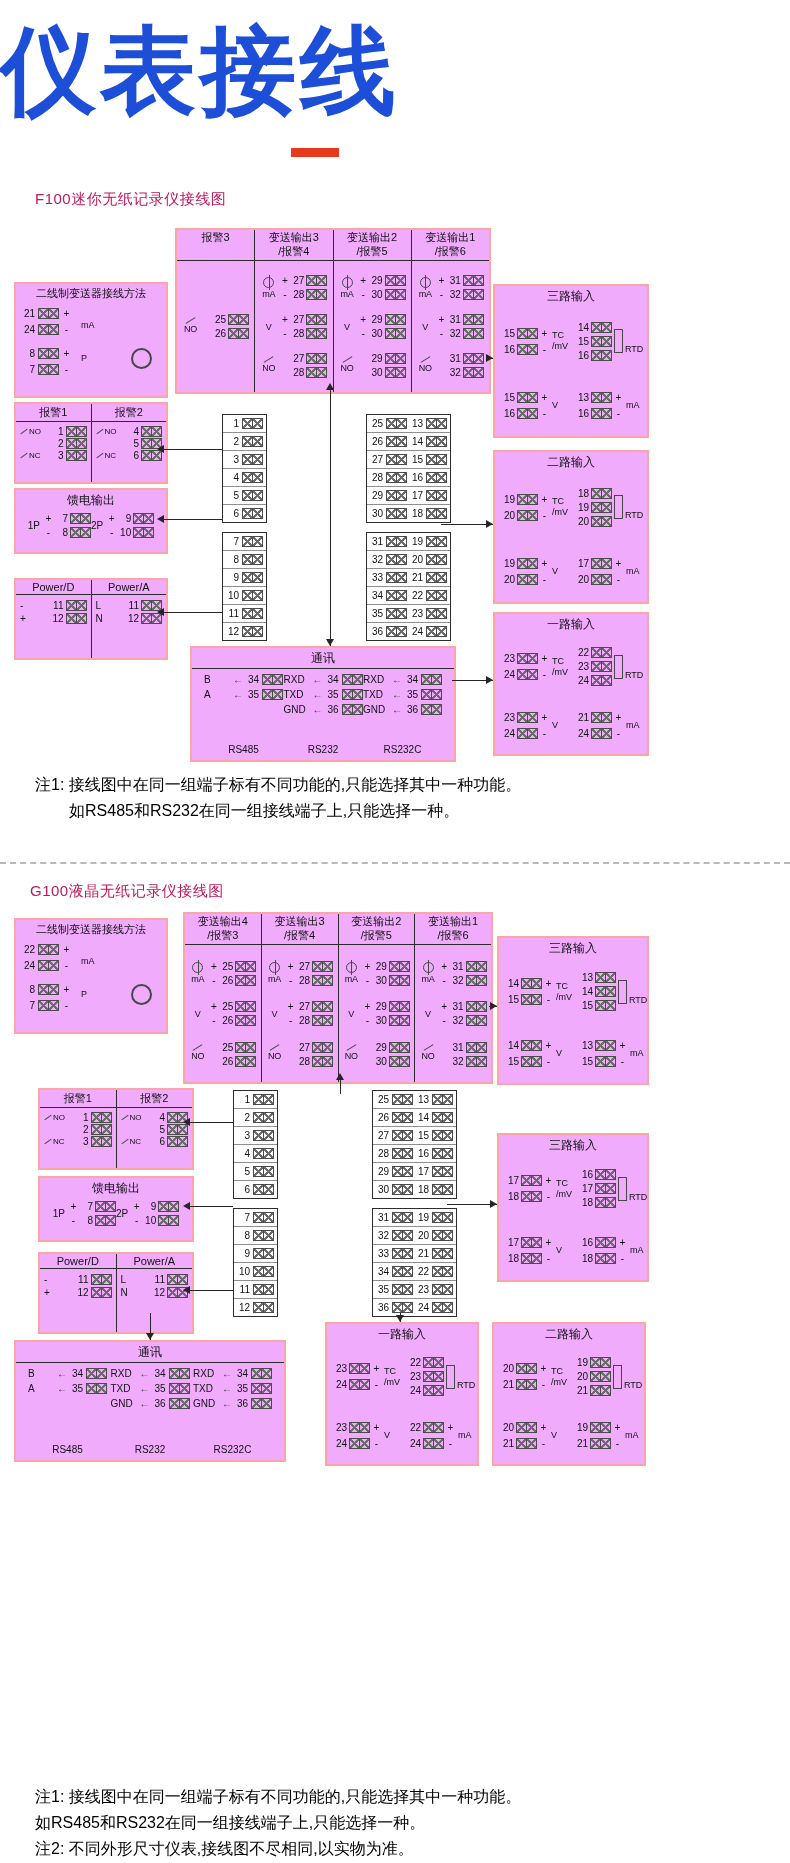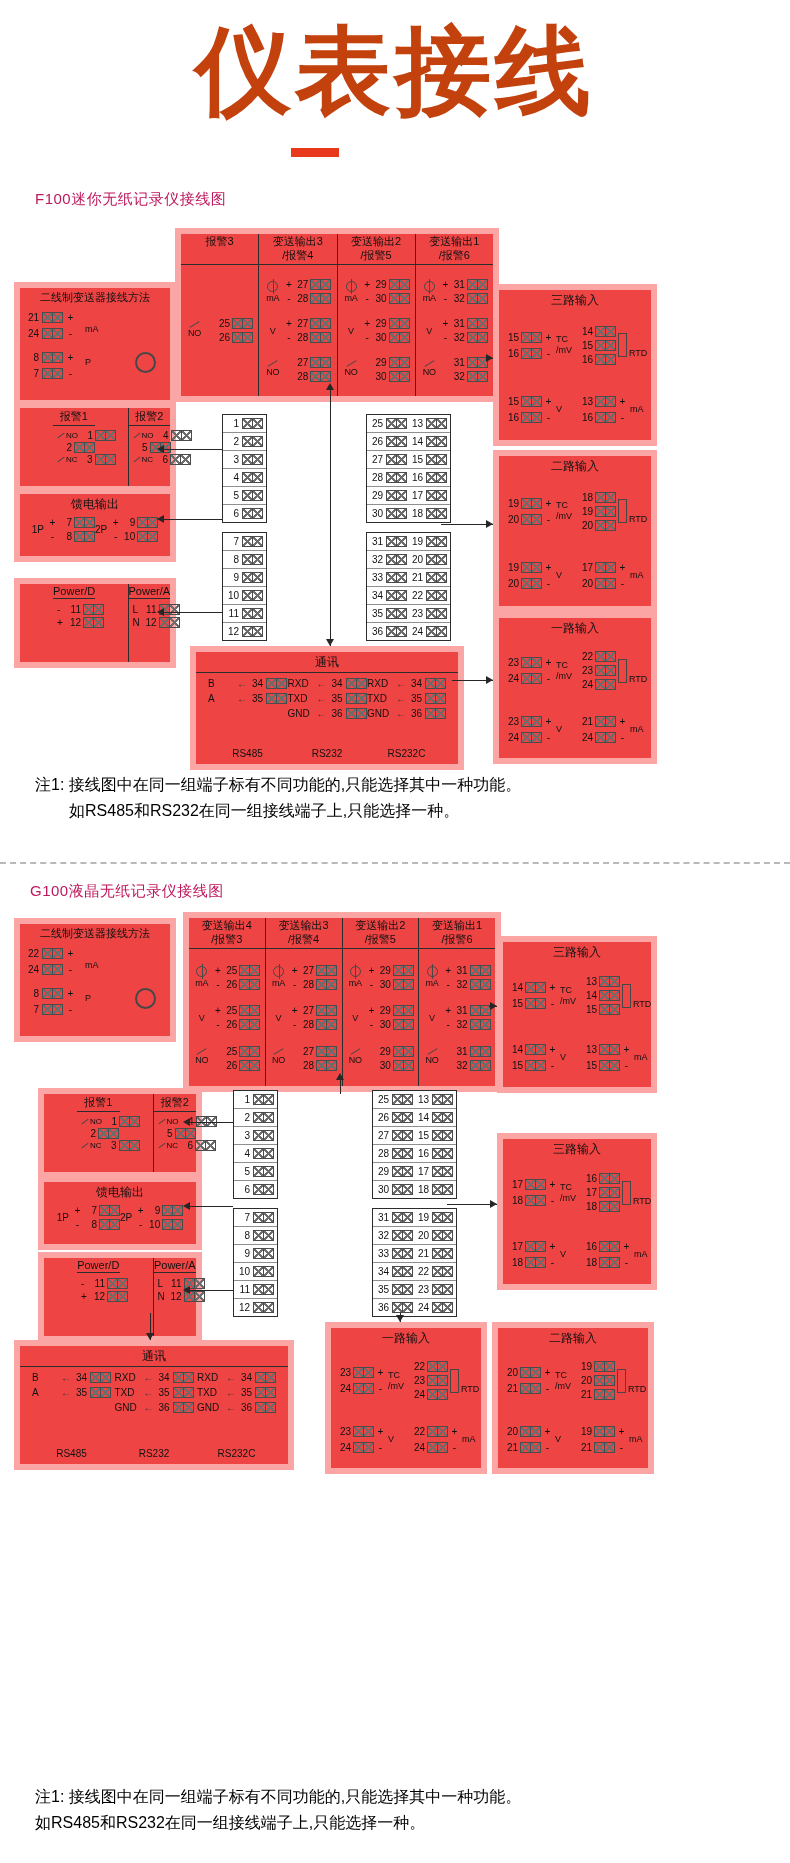--- a/index.html
+++ b/index.html
@@ -1,25 +1,25 @@
 <!DOCTYPE html>
 <html><head>
 <meta charset="utf-8">
 <style>
   html,body{margin:0;padding:0;background:#fff;}
   body{font-family:"Liberation Sans","DejaVu Sans",sans-serif;color:#111;}
   .page{position:relative;width:790px;height:1863px;background:#fff;overflow:hidden;}
-  .page-title{position:absolute;left:0;top:16px;width:100%;text-align:center;font-size:96px;font-weight:900;letter-spacing:4px;color:#c2410c;line-height:1.15;}
+  .page-title{position:absolute;left:0;top:16px;width:100%;font-size:96px;font-weight:900;letter-spacing:4px;color:#1d4ed8;line-height:1.15;}
   .title-dash{position:absolute;left:291px;top:148px;width:48px;height:9px;background:#e8391d;}
   .section-label{position:absolute;font-size:15px;color:#be185d;letter-spacing:.5px;}
   .divider{position:absolute;left:0;top:862px;width:790px;height:0;border-top:2px dashed #b9b9b9;}
   .notes{position:absolute;font-size:16px;color:#000;line-height:26px;}
   .notes .indent{padding-left:34px;}
 
-  .dbox{position:absolute;border:6px solid #fca5a5;background:#ef4444;}
+  .dbox{position:absolute;border:2px solid #fca5a5;background:#f0abfc;}
   .dbox-title{display:block;text-align:center;font-size:12px;color:#111;padding:2px 0 1px;}
   .dbox-title.xs{font-size:11px;}
   .dbox-title.bb{border-bottom:1px solid #2c2c2c;}
 
   .num{font-size:10px;min-width:13px;text-align:right;color:#111;flex:none;}
   .sign{font-size:10px;width:9px;text-align:center;color:#111;flex:none;}
   .term{display:inline-flex;flex:none;}
   .xsq{width:9px;height:9px;border:1px solid #4b4b4b;flex:none;background:
     linear-gradient(45deg,transparent 42%,#6c6c6c 42%,#6c6c6c 58%,transparent 58%),
     linear-gradient(135deg,transparent 42%,#6c6c6c 42%,#6c6c6c 58%,transparent 58%);}
@@ -45,21 +45,21 @@
   .iosym{display:flex;flex-direction:column;align-items:center;gap:1px;min-width:17px;}
   .iolbl{font-size:9px;}
   .circ{width:9px;height:9px;border:1px solid #474747;border-radius:50%;position:relative;}
   .circ::after{content:"";position:absolute;left:50%;top:-3px;height:15px;width:1px;background:#474747;}
   .sw{width:11px;height:1px;background:#474747;transform:rotate(-32deg);margin-bottom:2px;}
   .iorows{display:flex;flex-direction:column;gap:3px;}
   .iorow{display:flex;align-items:center;gap:2px;}
 
   
   .split-cols{display:flex;height:100%;}
-  .split-col{flex:1;min-width:0;margin-left:33px;}
+  .split-col{flex:1;min-width:0;}
   .split-col+.split-col{border-left:1px solid #2c2c2c;}
   .col-title{display:block;text-align:center;font-size:11px;padding:1px 0;border-bottom:1px solid #2c2c2c;margin-bottom:3px;}
   .arow{display:flex;align-items:center;gap:2px;padding:1px 4px 0;}
   .albl{margin-right:auto;font-size:8px;display:flex;align-items:center;gap:1px;}
   .sw2{display:inline-block;width:8px;height:1px;background:#474747;transform:rotate(-35deg);}
   .prow{display:flex;align-items:center;gap:2px;padding:2px 4px 0;}
   .prow .sign{margin-right:auto;text-align:left;}
 
   
   .feed-groups{display:flex;justify-content:center;padding:3px 7px 2px;}
@@ -2494,20 +2494,21 @@
           <div class="pair-lbl">
             <span>mA</span>
           </div>
         </div>
       </div>
     </div>
 
   <div class="notes" style="left:35px;top:1784px;">
     <div>注1: 接线图中在同一组端子标有不同功能的,只能选择其中一种功能。</div>
     <div>如RS485和RS232在同一组接线端子上,只能选择一种。</div>
+    <div>注2: 不同外形尺寸仪表,接线图不尽相同,以实物为准。</div>
   </div>
 <div class="wire" style="left: 164px; top: 449px; width: 58px; height: 1px;"></div>
     <div class="wire" style="left: 164px; top: 519px; width: 58px; height: 1px;"></div>
     <div class="wire" style="left: 164px; top: 612px; width: 58px; height: 1px;"></div>
     <div class="wire" style="left: 330px; top: 390px; width: 1px; height: 256px;"></div>
     <div class="wire" style="left: 487px; top: 358px; width: 6px; height: 1px;"></div>
     <div class="wire" style="left: 441px; top: 524px; width: 52px; height: 1px;"></div>
     <div class="wire" style="left: 452px; top: 680px; width: 41px; height: 1px;"></div>
     <div class="wire" style="left: 190px; top: 1122px; width: 43px; height: 1px;"></div>
     <div class="wire" style="left: 190px; top: 1206px; width: 43px; height: 1px;"></div>

